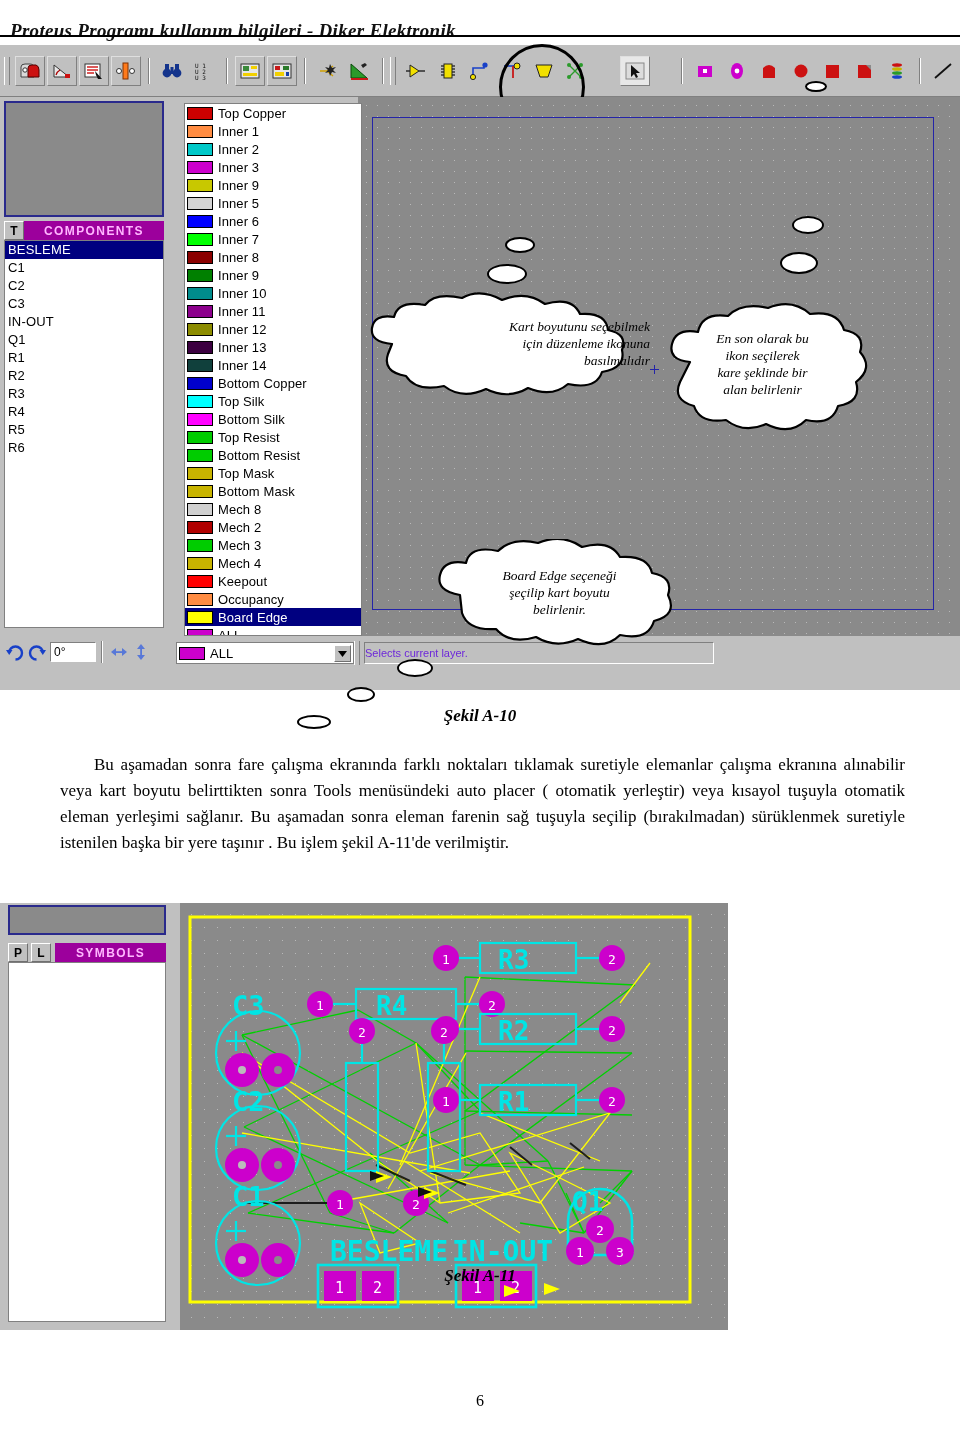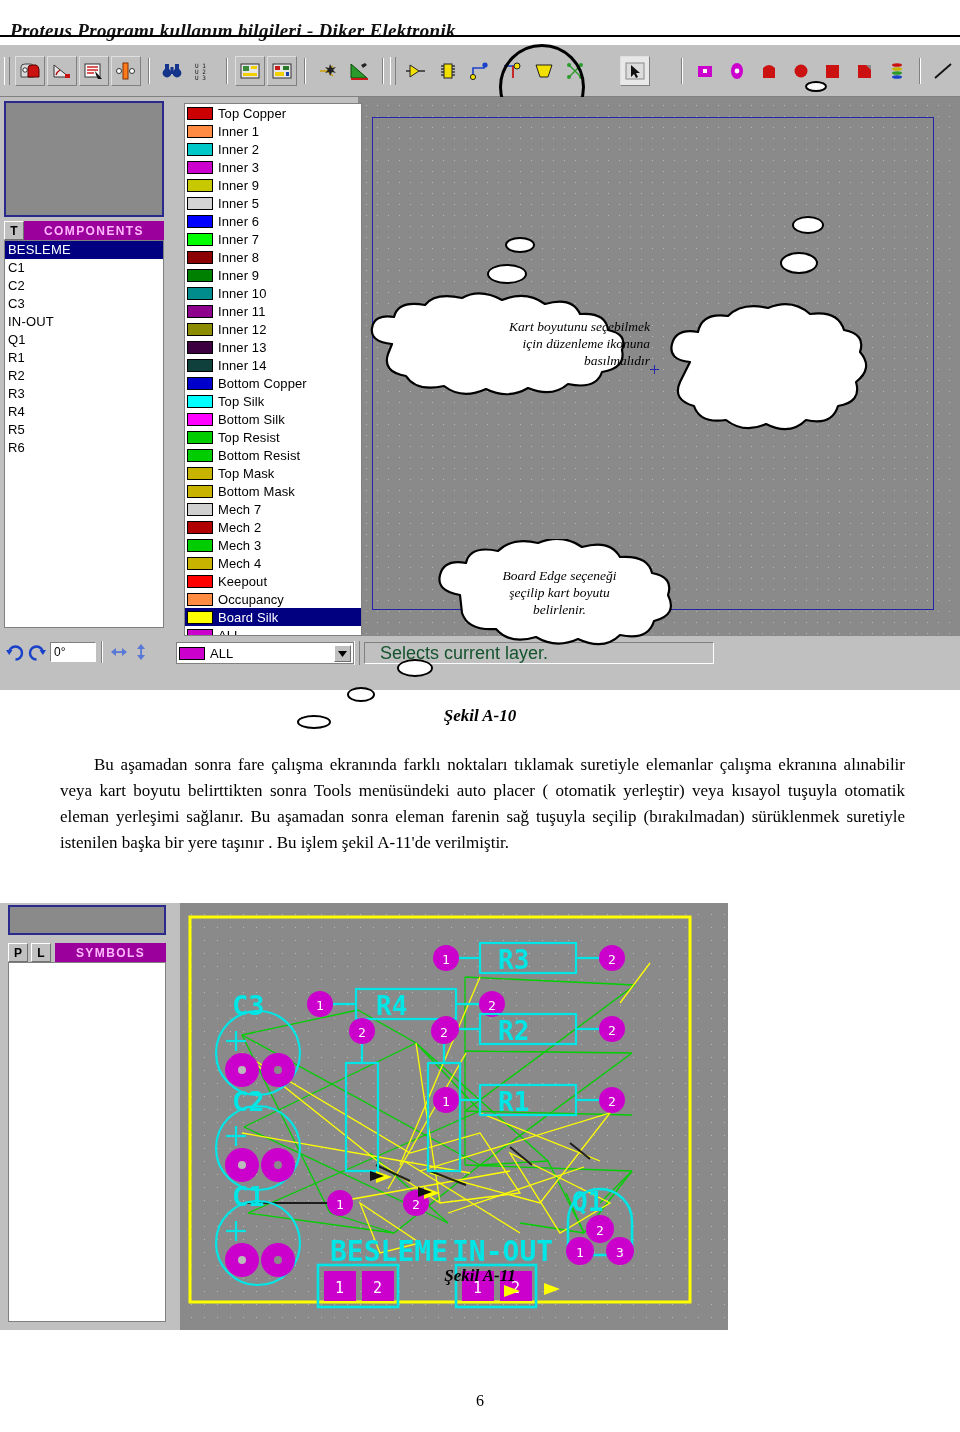--- a/index.html
+++ b/index.html
@@ -87,22 +87,22 @@
                  padding-left:2px; }
   .combo-arrow { position:absolute; right:2px; top:2px; width:17px; height:17px;
                  background:#c0c0c0; border:1px solid #fff;
                  border-right-color:#707070; border-bottom-color:#707070;
                  display:flex; align-items:center; justify-content:center; }
 
   
   .statusbox { position:absolute; left:364px; top:545px; width:350px; height:22px;
                background:#c0c0c0; border:1px solid #808080;
                border-right-color:#fff; border-bottom-color:#fff;
-               font-family:"Liberation Sans", sans-serif; font-size:18px; color:#14532d;
-               line-height:20px; padding-left:15px; }
+               font-family:"Liberation Sans", sans-serif; font-size:11px; color:#6d28d9;
+               line-height:20px; padding-left:0; }
   .status-grip { position:absolute; left:354px; top:544px; width:6px; height:24px;
                  border-left:1px solid #fff; border-right:1px solid #808080; }
 
   
   .canvas { position:absolute; left:358px; top:0; width:602px; height:539px;
             background-color:#8a8a8a;
             background-image:radial-gradient(circle, #b9b9b9 0.8px, transparent 1px);
             background-size:11px 11px; background-position:3px 3px; }
   .board-edge-rect { position:absolute; left:14px; top:20px; width:562px; height:493px;
                      border:1px solid #2424a8; }
@@ -508,21 +508,21 @@
           <div class="layer-row">
             <div class="swatch" style="background: rgb(200, 180, 0);"></div>
             <div class="layer-name">Top Mask</div>
           </div>
           <div class="layer-row">
             <div class="swatch" style="background: rgb(200, 180, 0);"></div>
             <div class="layer-name">Bottom Mask</div>
           </div>
           <div class="layer-row">
             <div class="swatch" style="background: rgb(208, 208, 208);"></div>
-            <div class="layer-name">Mech 7</div>
+            <div class="layer-name">Mech 8</div>
           </div>
           <div class="layer-row">
             <div class="swatch" style="background: rgb(176, 0, 0);"></div>
             <div class="layer-name">Mech 2</div>
           </div>
           <div class="layer-row">
             <div class="swatch" style="background: rgb(0, 204, 0);"></div>
             <div class="layer-name">Mech 3</div>
           </div>
           <div class="layer-row">
@@ -532,21 +532,21 @@
           <div class="layer-row">
             <div class="swatch" style="background: rgb(255, 0, 0);"></div>
             <div class="layer-name">Keepout</div>
           </div>
           <div class="layer-row">
             <div class="swatch" style="background: rgb(255, 140, 66);"></div>
             <div class="layer-name">Occupancy</div>
           </div>
           <div class="layer-row sel">
             <div class="swatch" style="background: rgb(255, 255, 0);"></div>
-            <div class="layer-name">Board Silk</div>
+            <div class="layer-name">Board Edge</div>
           </div>
           <div class="layer-row">
             <div class="swatch" style="background: rgb(204, 0, 204);"></div>
             <div class="layer-name">ALL</div>
           </div>
         </div>
       <div class="layer-combo">
         <div class="swatch" id="combo-swatch" style="background: rgb(204, 0, 204);"></div>
         <div class="layer-name">ALL</div>
         <div class="combo-arrow">
@@ -583,20 +583,26 @@
       <svg width="225" height="135" viewBox="0 0 225 135">
         <path d="M40 60
                  Q18 58 22 42 Q26 26 48 30
                  Q52 10 78 14 Q92 0 118 6
                  Q142 -4 160 12 Q188 8 194 28
                  Q216 32 210 50 Q224 66 206 80
                  Q212 100 188 104 Q182 124 156 118
                  Q140 134 116 122 Q94 132 76 118
                  Q50 122 44 104 Q22 98 30 80 Z" fill="#ffffff" stroke="#000000" stroke-width="2.2" stroke-linejoin="round"></path>
       </svg>
+      <div class="txt" style="top:28px; left:0;">
+        <div>En son olarak bu</div>
+        <div>ikon seçilerek</div>
+        <div>kare şeklinde bir</div>
+        <div>alan belirlenir</div>
+      </div>
     </div>
 
     <div class="cloud" style="left:412px; top:442px; width:295px; height:112px;">
       <svg width="295" height="112" viewBox="0 0 295 112">
         <path d="M48 56
                  Q24 52 28 36 Q32 20 54 24
                  Q58 6 86 12 Q100 -2 126 4
                  Q150 -6 170 8 Q198 0 208 18
                  Q236 16 240 34 Q262 38 256 56
                  Q266 76 242 82 Q236 102 208 96

